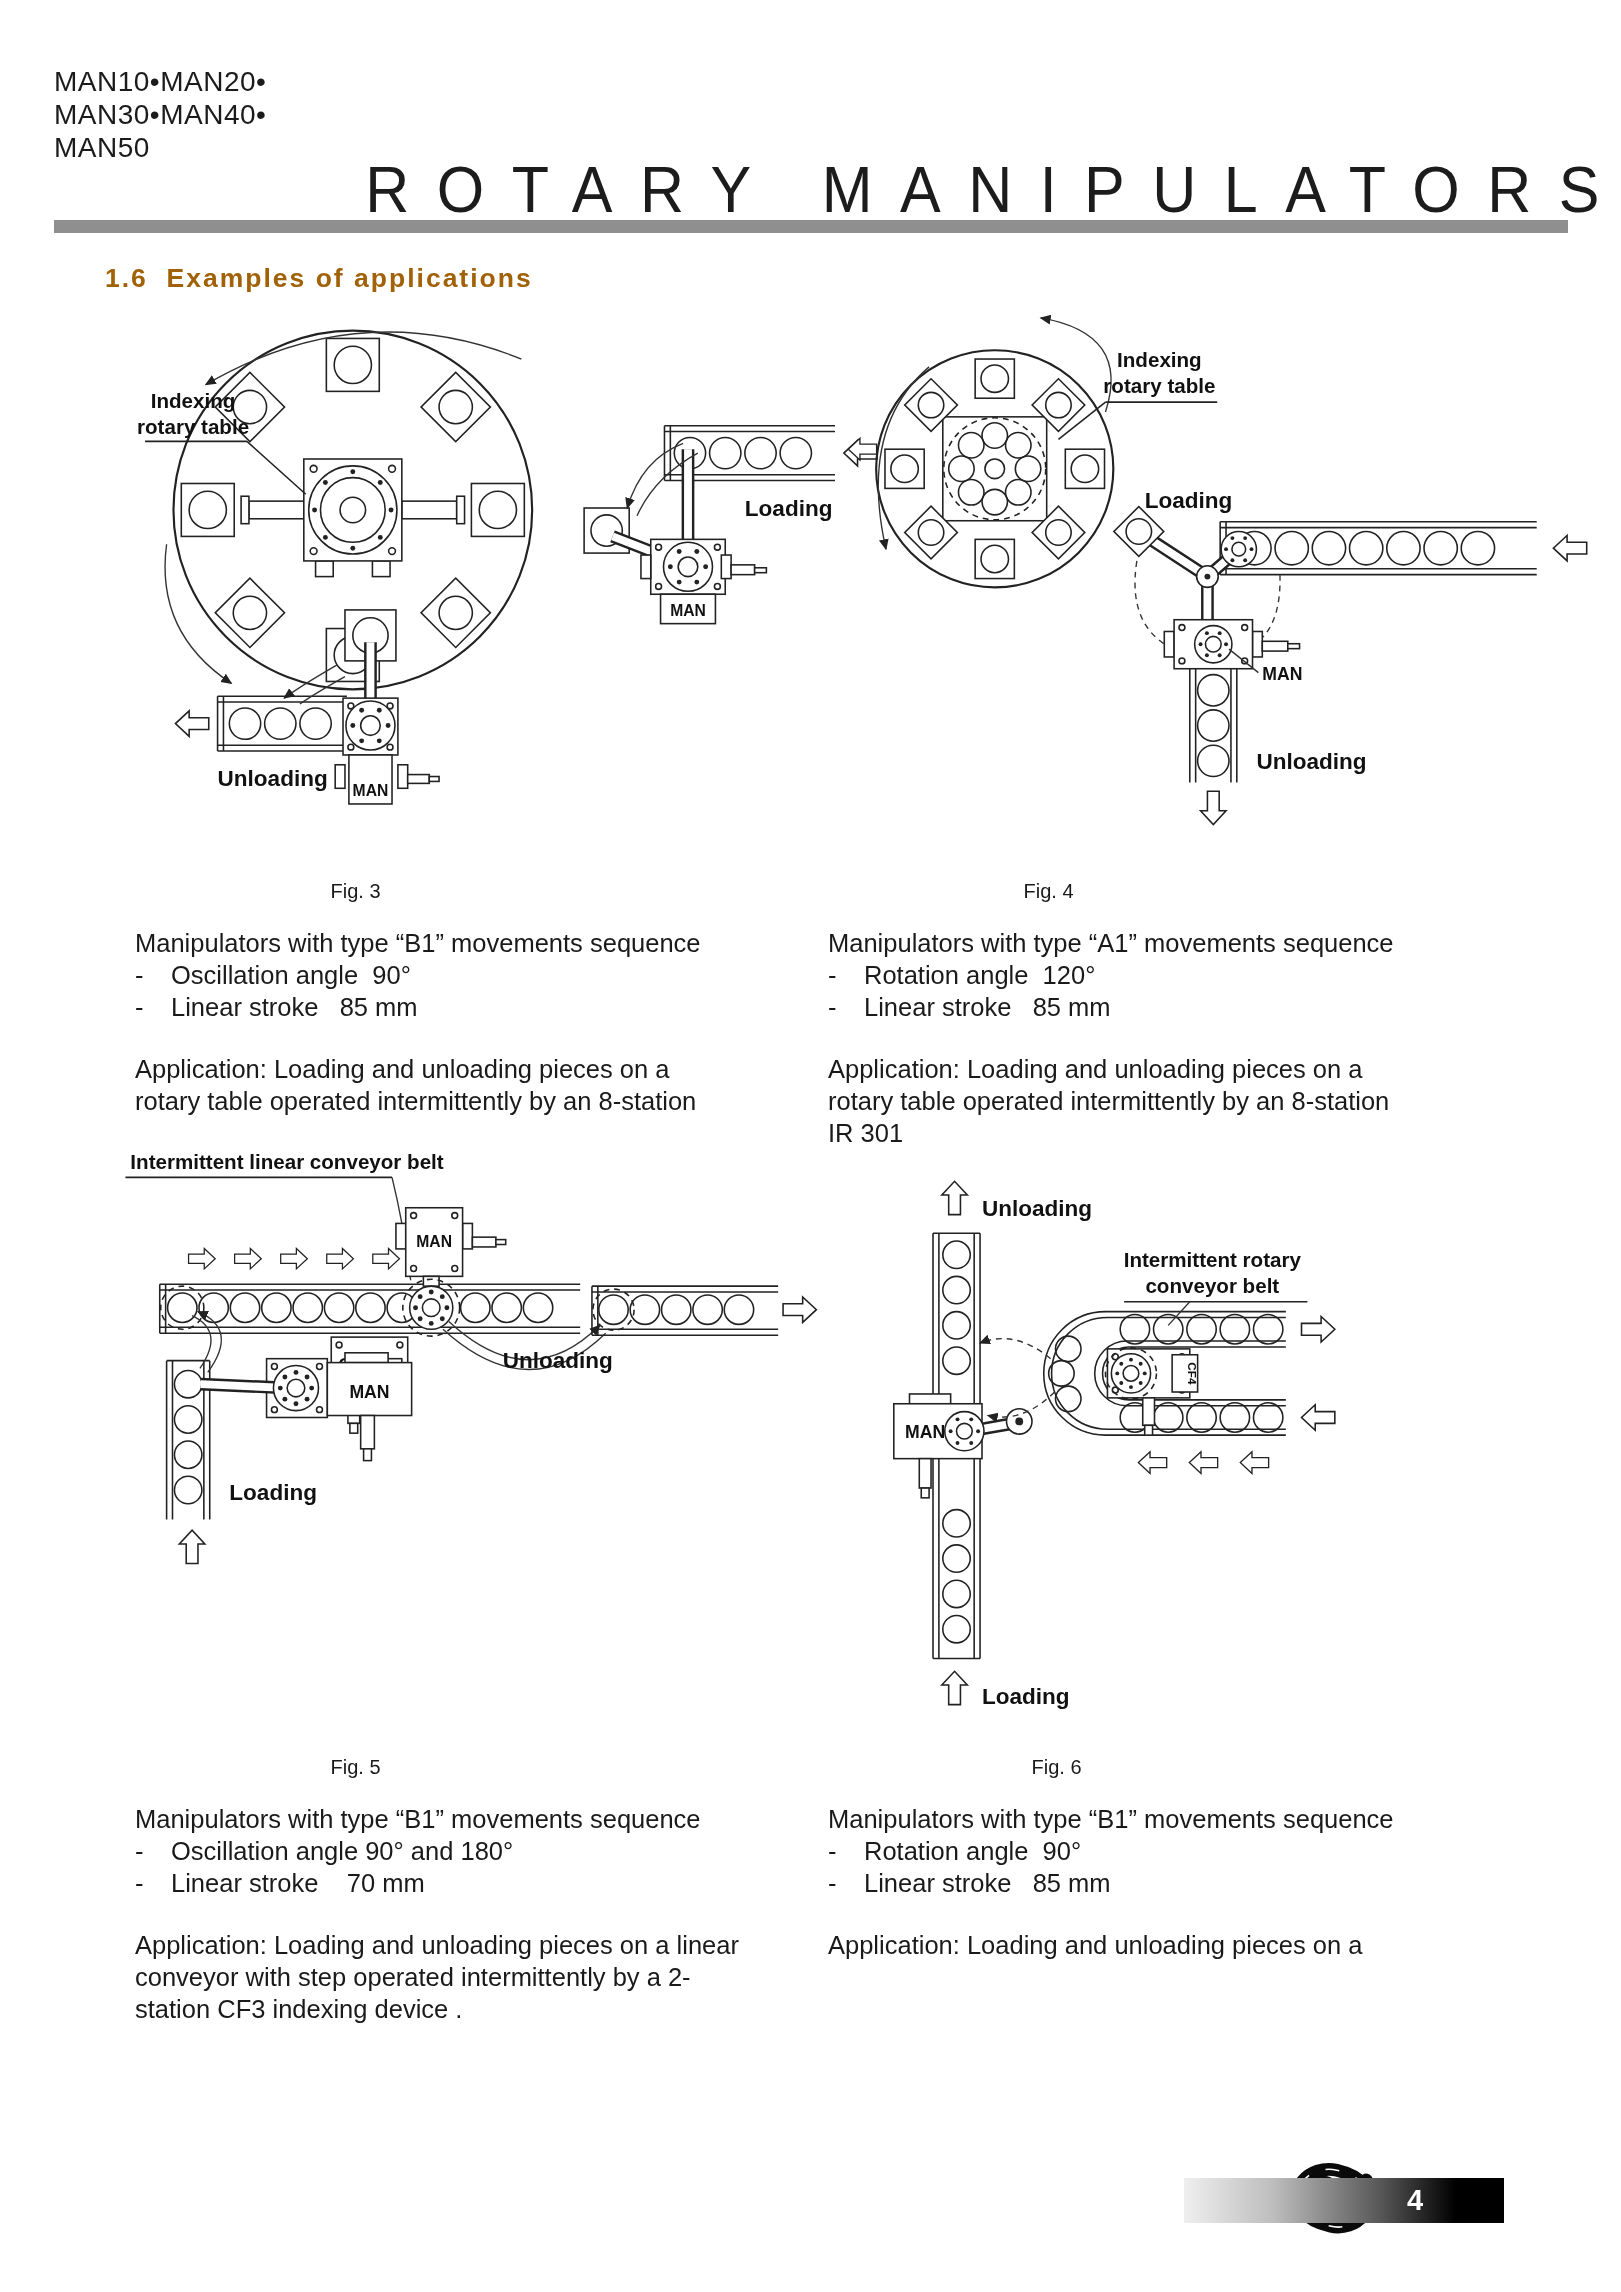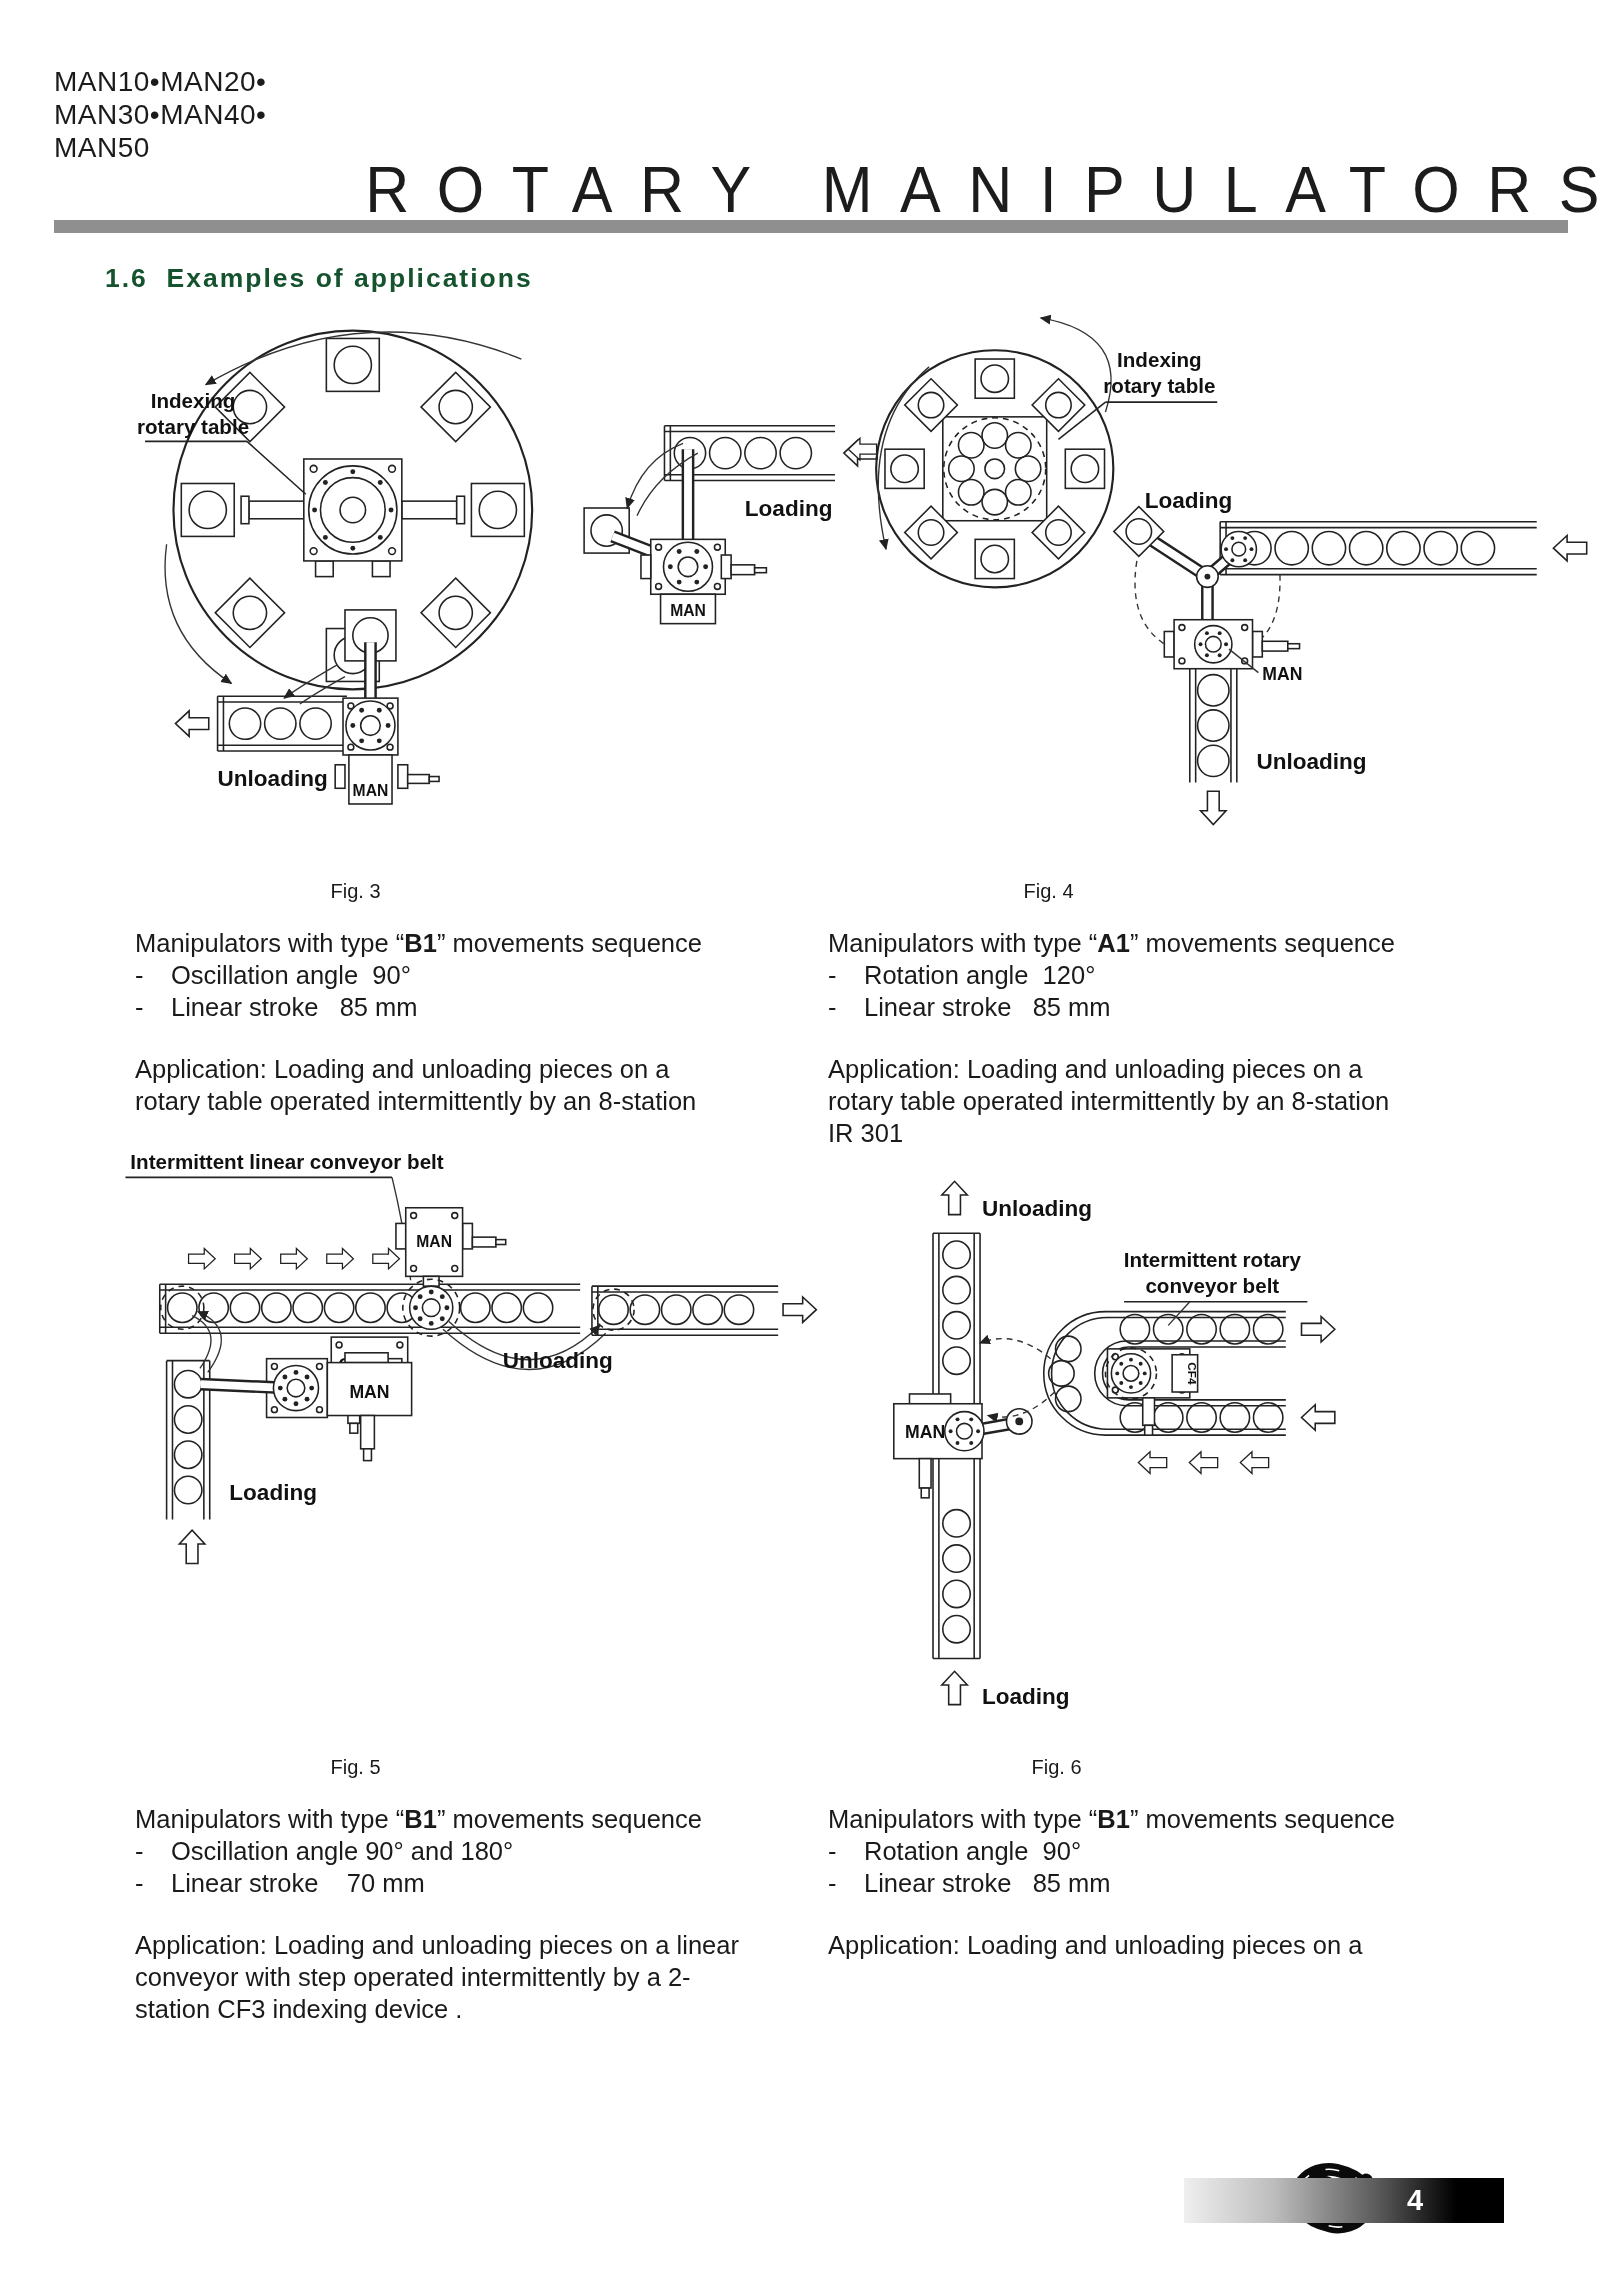--- a/index.html
+++ b/index.html
@@ -5,26 +5,26 @@
   html,body{margin:0;padding:0;background:#fff;}
   #page{position:relative;width:1621px;height:2293px;background:#ffffff;overflow:hidden;
         font-family:"Liberation Sans",sans-serif;color:#1a1a1a;}
   .abs{position:absolute;}
 
   
   .models{left:54px;top:65px;font-size:28px;line-height:33px;letter-spacing:0.5px;color:#1b1b1b;white-space:pre;}
   .doctitle{right:-5.9px;top:153px;font-size:61px;letter-spacing:.45em;color:#1c1c1c;
             transform:scaleY(1.06);transform-origin:top right;white-space:nowrap;}
   .hbar{left:54px;top:220px;width:1514px;height:12.7px;background:#8f8f8f;}
-  .section{left:105px;top:263px;font-size:26.5px;font-weight:bold;letter-spacing:2px;color:#14532d;white-space:pre;}
+  .section{left:105px;top:263px;font-size:26.5px;font-weight:bold;letter-spacing:2px;color:#a16207;white-space:pre;}
 
   
   .figcap{font-size:20px;color:#1a1a1a;text-align:center;width:451px;}
   .desc{font-size:25.5px;line-height:32px;color:#1a1a1a;}
-  .desc .bold{font-weight:bold;}
+  .desc .bold{font-weight:normal;}
   .bullet{display:flex;}
   .bullet .dash{width:36px;}
   .btxt,.introline{white-space:pre;}
   .apppara{margin-top:30px;}
 
   
   .fbar{left:1184px;top:2178px;width:320px;height:45px;
         background:linear-gradient(90deg,#efefef 0%,#bdbdbd 28%,#555 62%,#000 85%);}
   .pagenum{position:absolute;left:223px;top:5.9px;font-size:29px;font-weight:bold;color:#ffffff;}
 

